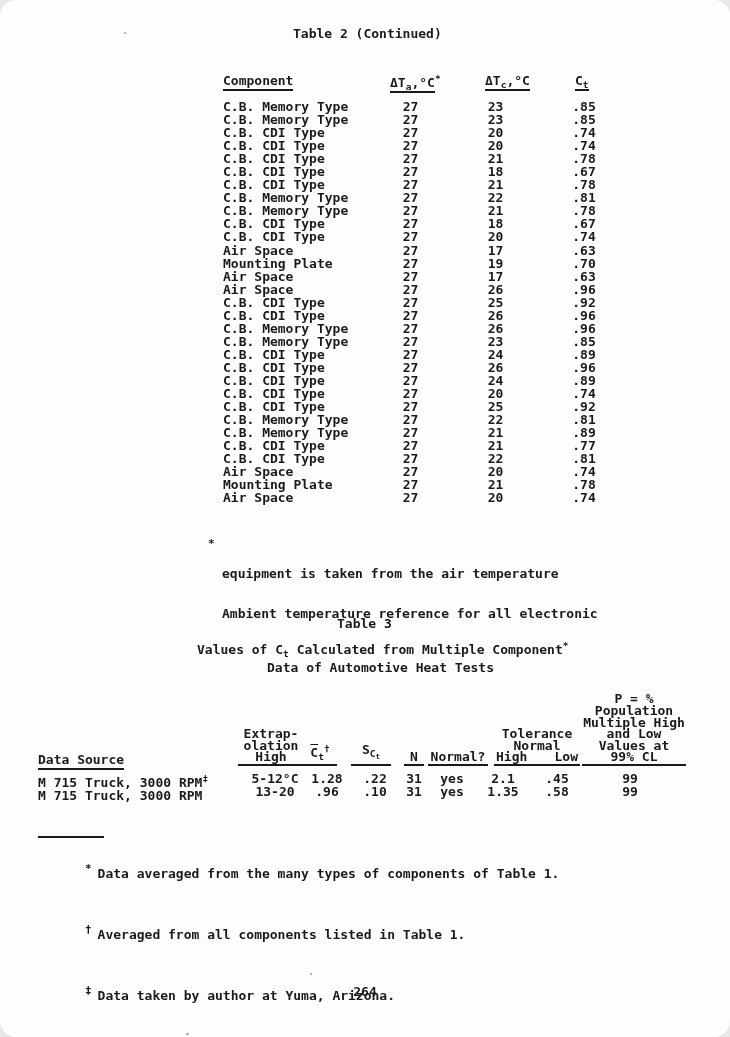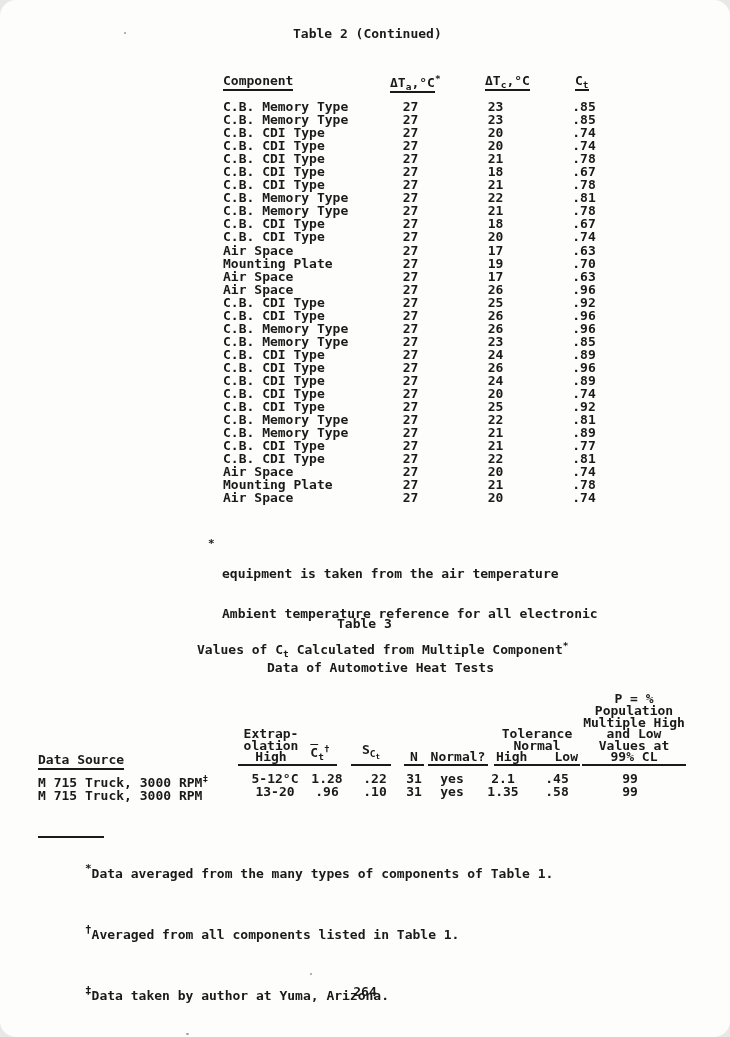--- a/index.html
+++ b/index.html
@@ -52,21 +52,21 @@
   
   .t3row { position:absolute; left:0; width:730px; height:13px; line-height:13px; }
   .t3row .cell { position:absolute; text-align:center; white-space:pre; }
   .t3row .src { position:absolute; left:38px; white-space:pre; }
 
   
   .rule { position:absolute; left:38px; top:836px; width:66px; height:2px; background:#1a1a1a; }
   .fns { position:absolute; left:38px; top:849px; }
   .fn { position:relative; margin-bottom:17px; line-height:13px; white-space:pre; }
   .fnm { font-size:11px; vertical-align:6px; }
-  .fnt { margin-left:0; }
+  .fnt { margin-left:6px; }
 
   .pageno { position:absolute; left:0; top:984px; width:730px; text-align:center; }
 
   .speck { position:absolute; background:#3a3a3a; border-radius:50%; opacity:.5; }
 </style>
 </head>
 <body>
 
 <div class="page">
 

